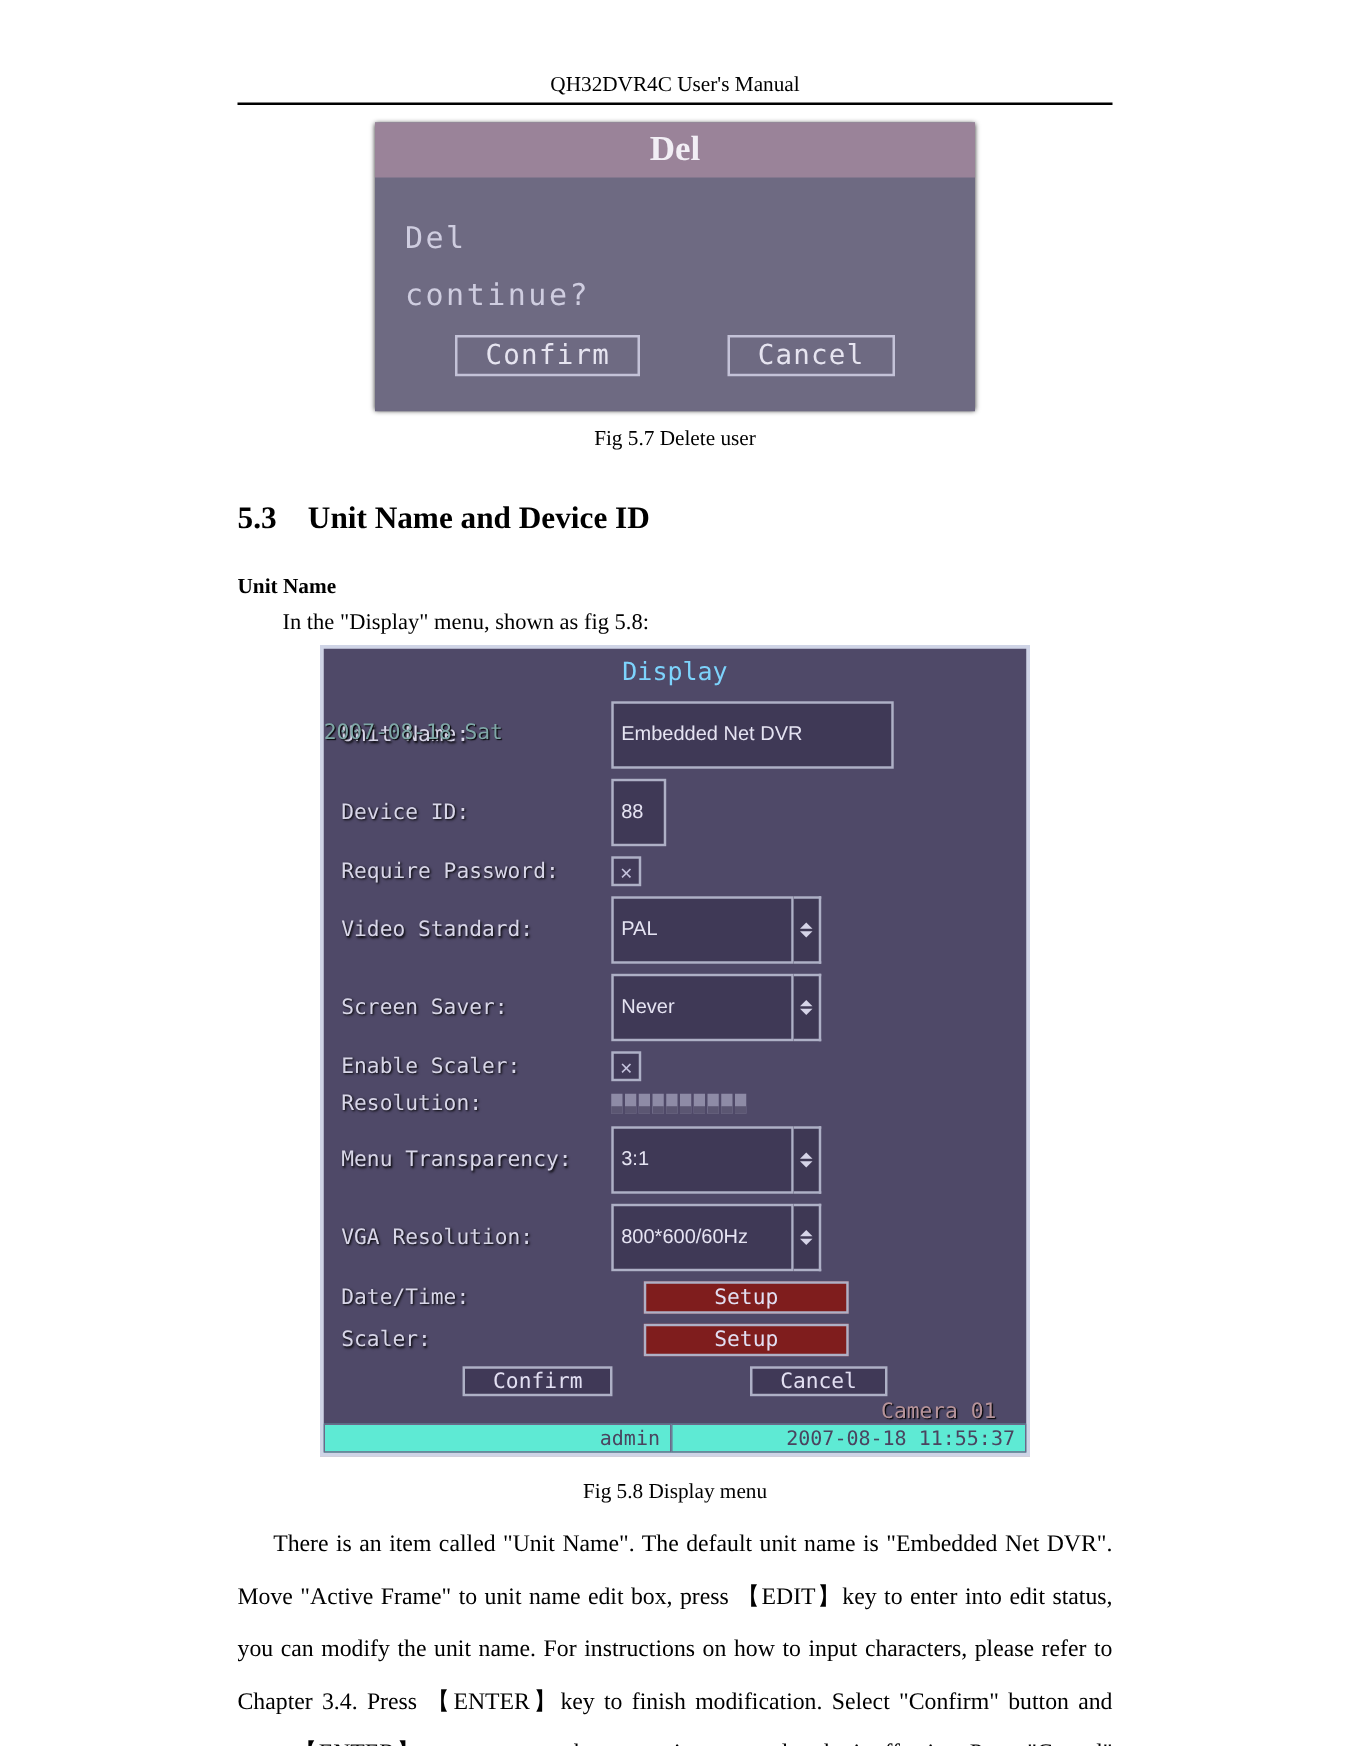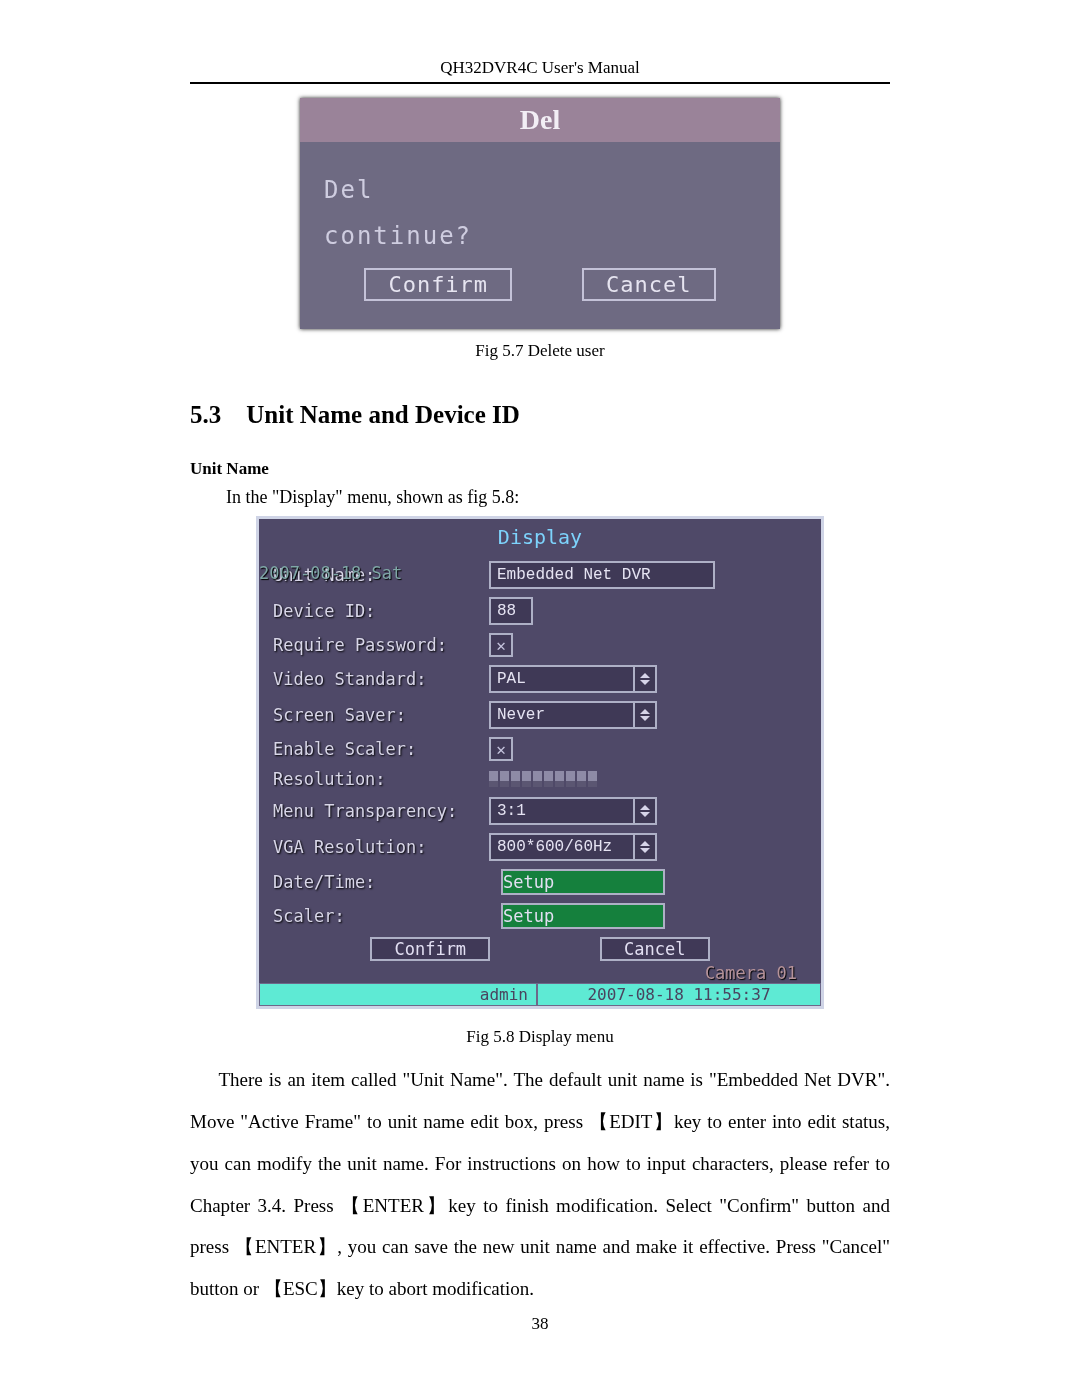--- a/index.html
+++ b/index.html
@@ -15,39 +15,39 @@
   .figcap{text-align:center;font-size:17px;margin-top:12px}
   .sec-head{font-size:25px;font-weight:bold;margin:40px 0 30px 0}
   .subh{font-weight:bold;font-size:17px}
   .para{font-size:18px;margin:6px 0;line-height:1.4}
   .display-box{width:562px;margin:6px auto 0 auto;background:#4f4968;border:3px solid #cfd4e6;color:#d8d6e8;font-family:monospace;font-size:17px}
   .display-title{text-align:center;font-size:20px;color:#7dd3fc;margin-top:6px}
   .rows{padding:4px 14px 2px 14px}
   .row{display:flex;align-items:center;margin:8px 0;gap:6px}
   .lbl{width:210px;text-shadow:1px 1px 2px #000}
   .overlay{color:#7fa7a7;position:relative;text-shadow:1px 1px 1px #000}
-  .in-text{background:#3f3956;border:2px solid #aeb0c6;color:#e5e3f2;padding:1px 6px;font-family:Liberation Mono, monospace;font-size:16px;height:22px;box-sizing:content-box}
+  .in-text{background:#3f3956;border:2px solid #aeb0c6;color:#e5e3f2;padding:14px 6px;font-family:Liberation Sans, sans-serif;font-size:16px;height:22px;box-sizing:content-box}
   .in-text.full{width:210px}
   .in-text.small{width:28px}
   .ck{width:20px;height:20px;border:2px solid #aeb0c6;background:#413a58;display:inline-flex;align-items:center;justify-content:center;color:#c5c3dd;font-size:16px}
   .sel{display:inline-flex}
   .sel .in-text{width:130px}
   .sel .arr{width:20px;border:2px solid #aeb0c6;border-left:0;background:#3e3854;display:flex;flex-direction:column;justify-content:center;align-items:center}
   .tri{width:0;height:0;border-left:5px solid transparent;border-right:5px solid transparent}
   .tri.up{border-bottom:5px solid #d6d4e8;margin-bottom:2px}
   .tri.dn{border-top:5px solid #d6d4e8}
   .slider{display:flex;gap:2px}
   .seg{width:9px;height:16px;background:#8e8ba6;box-shadow:inset 0 -6px 0 #5b5672}
-  .setup-btn{width:160px;margin-left:12px;border:2px solid #aeb0c6;background:#15803d;color:#e2dff2;padding:1px 0}
+  .setup-btn{width:160px;margin-left:26px;text-align:center;border:2px solid #aeb0c6;background:#7f1d1d;color:#e2dff2;padding:1px 0}
   .foot-btns{display:flex;justify-content:center;gap:110px;margin:4px 0 2px 0}
   .foot-btns .fbtn{border:2px solid #aeb0c6;background:#403957;color:#e2dff2;padding:0 22px;font-family:monospace;font-size:17px}
   .statusbar{background:#5eead4;display:flex;color:#4a445f;font-size:16px}
   .statusbar .cell{padding:1px 8px;border:1px solid #6d688a}
   .statusbar .admin{flex:0 0 260px;text-align:right}
-  .statusbar .clock{flex:1;text-align:center}
+  .statusbar .clock{flex:1;text-align:right}
   .cam{color:#b6939a;text-align:right;margin:0 10px -2px 0;text-shadow:1px 1px 1px #000}
   .body-text{font-size:19px;line-height:2.2;text-align:justify;margin-top:12px;text-indent:1.5em}
   .pnum{text-align:center;font-size:17px;margin-top:4px}
 </style>
 </head>
 <body>
 
 <div class="page">
   <div class="content">
     <div class="header">QH32DVR4C User's Manual</div>

